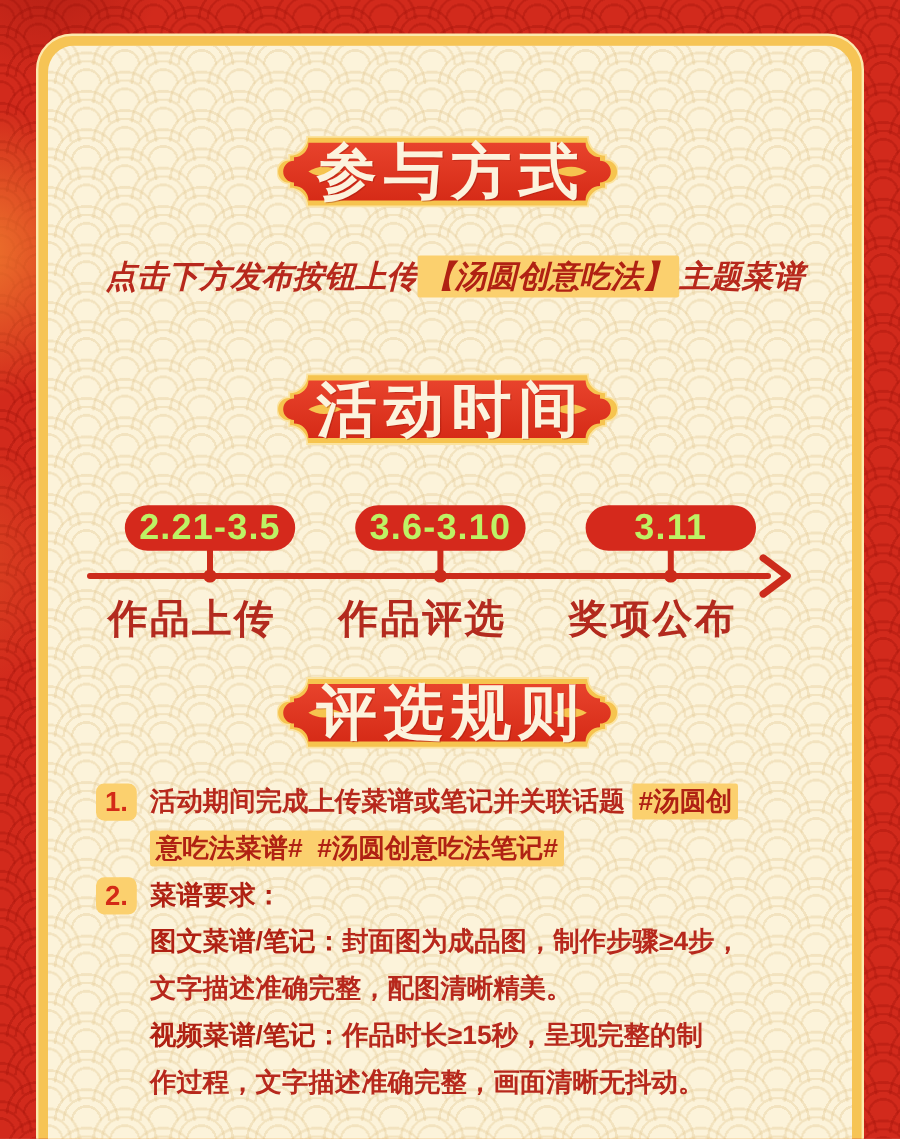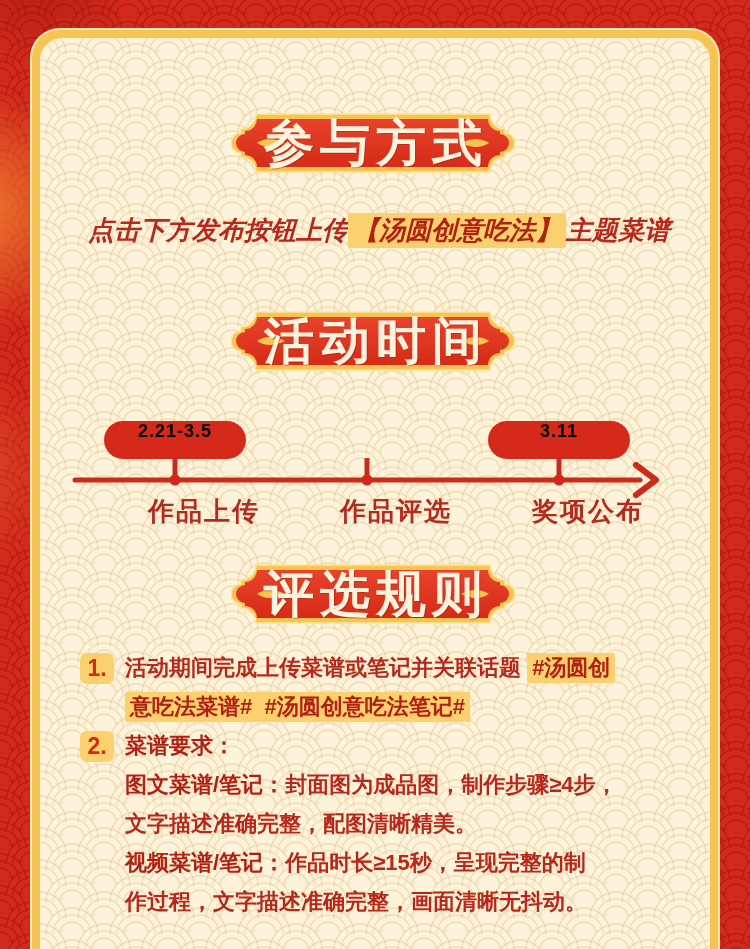--- a/index.html
+++ b/index.html
@@ -67,28 +67,28 @@
   .tline { white-space:pre-wrap; }
   .hl { background:#fbd06e; padding:2px 5px 3px; border-radius:2px; }
   .b  { font-weight:800; color:#b02113; }
 
   
   .timeline { position:absolute; left:0; top:380px; width:666px; height:135px; }
   .timeline svg { position:absolute; inset:0; }
   .pill {
     position:absolute; top:3px; width:142px; height:38px;
     background:#d5291c; border-radius:19px;
-    display:flex; align-items:flex-start; justify-content:center;
-    color:#000000; font-weight:800; font-size:18px; letter-spacing:1px;
+    display:flex; align-items:center; justify-content:center;
+    color:#bef264; font-weight:800; font-size:30px; letter-spacing:1px;
   }
   .pill-1 { left:64px; } .pill-2 { left:256px; } .pill-3 { left:448px; }
   .tl-label {
-    position:absolute; top:76px; width:170px; text-align:right;
+    position:absolute; top:76px; width:170px; text-align:left;
     font-family:"DejaVu Serif","Liberation Serif",serif;
-    font-weight:900; font-size:26px; color:#b32a1e; letter-spacing:2px;
+    font-weight:900; font-size:33px; color:#b32a1e; letter-spacing:2px;
   }
   .tl-label-1 { left:50px; } .tl-label-2 { left:242px; } .tl-label-3 { left:434px; }
 
   
   .rules { position:absolute; left:0; top:610px; width:666px; padding-left:40px; }
   .rule  { display:flex; align-items:flex-start; }
   .rule-num {
     flex:0 0 34px; height:31px; margin-top:5px; margin-right:11px;
     background:#fbd06e; border-radius:7px;
     color:#d42a17; font-weight:900; font-size:23px;
@@ -148,20 +148,23 @@
         <line x1="519" y1="40" x2="519" y2="62" stroke="#cc2b1b" stroke-width="5"></line>
         <line x1="35" y1="62" x2="600" y2="62" stroke="#cc2b1b" stroke-width="5" stroke-linecap="round"></line>
         <path d="M596 47 L616 62 L596 77" fill="none" stroke="#cc2b1b" stroke-width="6" stroke-linecap="round" stroke-linejoin="round"></path>
         <circle cx="135" cy="62" r="5.5" fill="#cc2b1b"></circle>
         <circle cx="327" cy="62" r="5.5" fill="#cc2b1b"></circle>
         <circle cx="519" cy="62" r="5.5" fill="#cc2b1b"></circle>
       </svg>
       <div class="pill pill-1">
           <span>2.21-3.5</span>
         </div>
+      <div class="pill pill-2">
+          <span>3.6-3.10</span>
+        </div>
       <div class="pill pill-3">
           <span>3.11</span>
         </div>
       <div class="tl-label tl-label-1">作品上传</div>
       <div class="tl-label tl-label-3">奖项公布</div>
       <div class="tl-label tl-label-2">作品评选</div>
     </div>
 
     <div class="plaque plaque-3">
       <svg viewBox="0 0 284 62">

